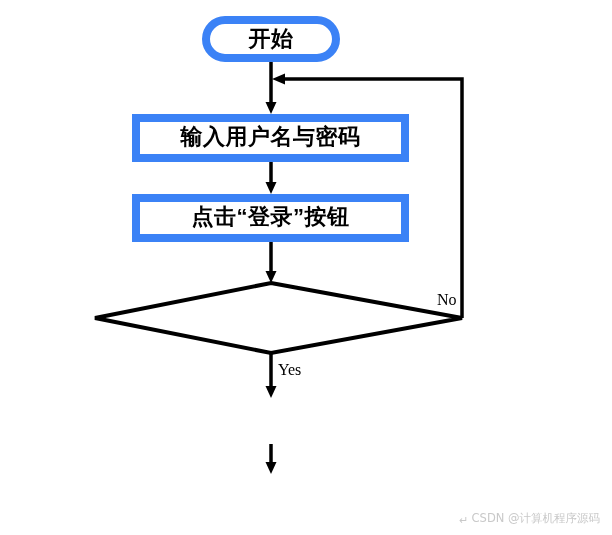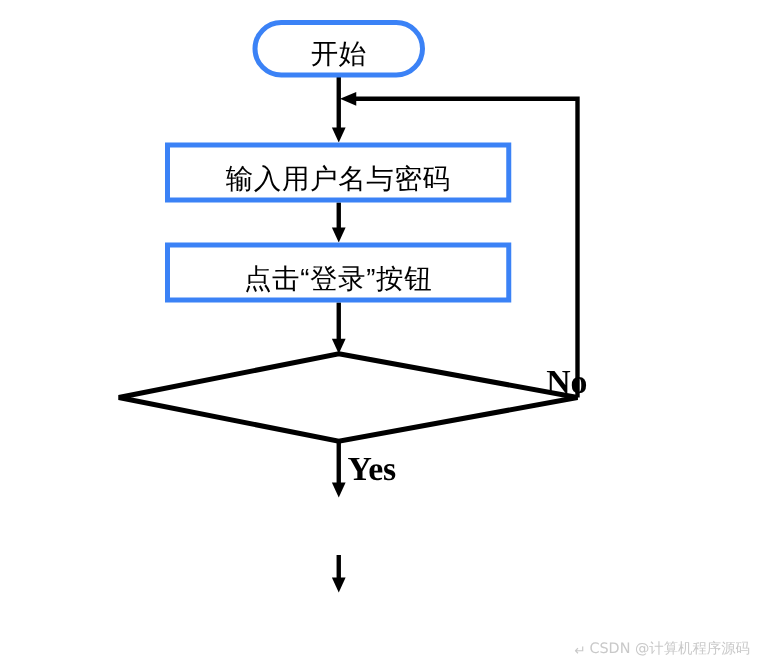--- a/index.html
+++ b/index.html
@@ -34,25 +34,25 @@
   .diamond {
     fill: #ffffff;
     stroke: #000000;
     stroke-width: 4;
     stroke-linejoin: miter;
   }
   .node {
     position: absolute;
     box-sizing: border-box;
     background: #ffffff;
-    border: 4px solid #3b82f6;
+    border: 8px solid #3b82f6;
     display: flex;
-    align-items: flex-end;
+    align-items: flex-start;
     justify-content: center;
-    font-weight: normal;
+    font-weight: bold;
     font-size: 22px;
     letter-spacing: 0.5px;
     white-space: nowrap;
   }
   .terminator { border-radius: 24px; }
   #n-start { left: 202px; top: 16px;  width: 138px; height: 46px; }
   #n-input { left: 132px; top: 114px; width: 277px; height: 48px; }
   #n-click { left: 132px; top: 194px; width: 277px; height: 48px; }
   #n-home  { left: 132px; top: 398px; width: 277px; height: 47px; }
   #n-end   { left: 203px; top: 474px; width: 135px; height: 45px; }
@@ -64,22 +64,22 @@
     align-items: center;
     justify-content: center;
     font-weight: bold;
     font-size: 22px;
     letter-spacing: 0.5px;
     white-space: nowrap;
   }
   .edge-label {
     position: absolute;
     font-family: "Liberation Serif", serif;
-    font-weight: bold;
-    font-size: 27px;
+    font-weight: normal;
+    font-size: 16px;
     line-height: 1;
     white-space: nowrap;
   }
   #lbl-yes { left: 278px; top: 362px; }
   #lbl-no  { left: 437px; top: 292px; }
   .watermark {
     position: absolute;
     top: 511px;
     right: 12px;
     font-family: "DejaVu Sans", sans-serif;

